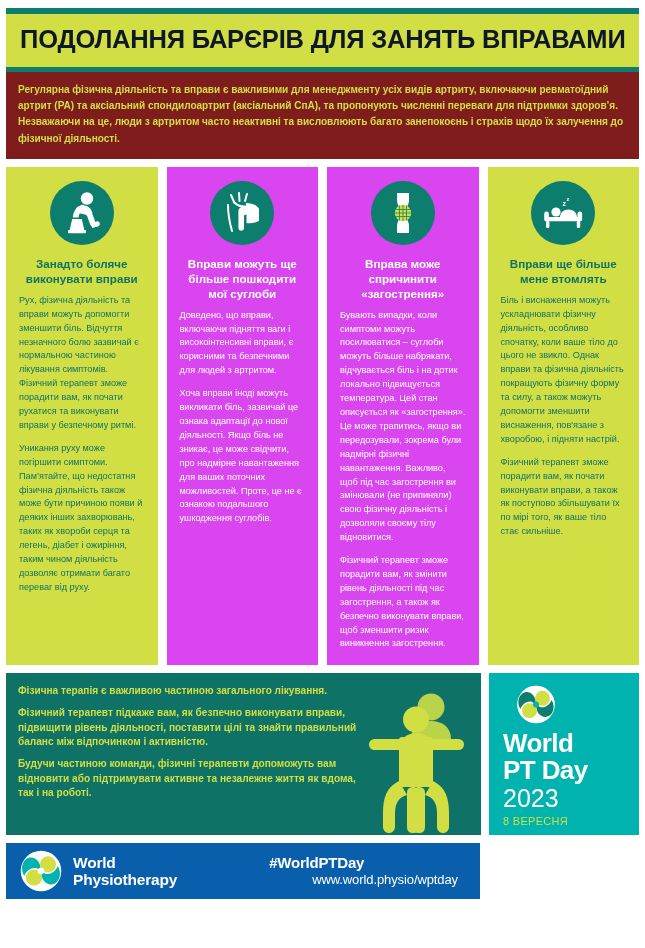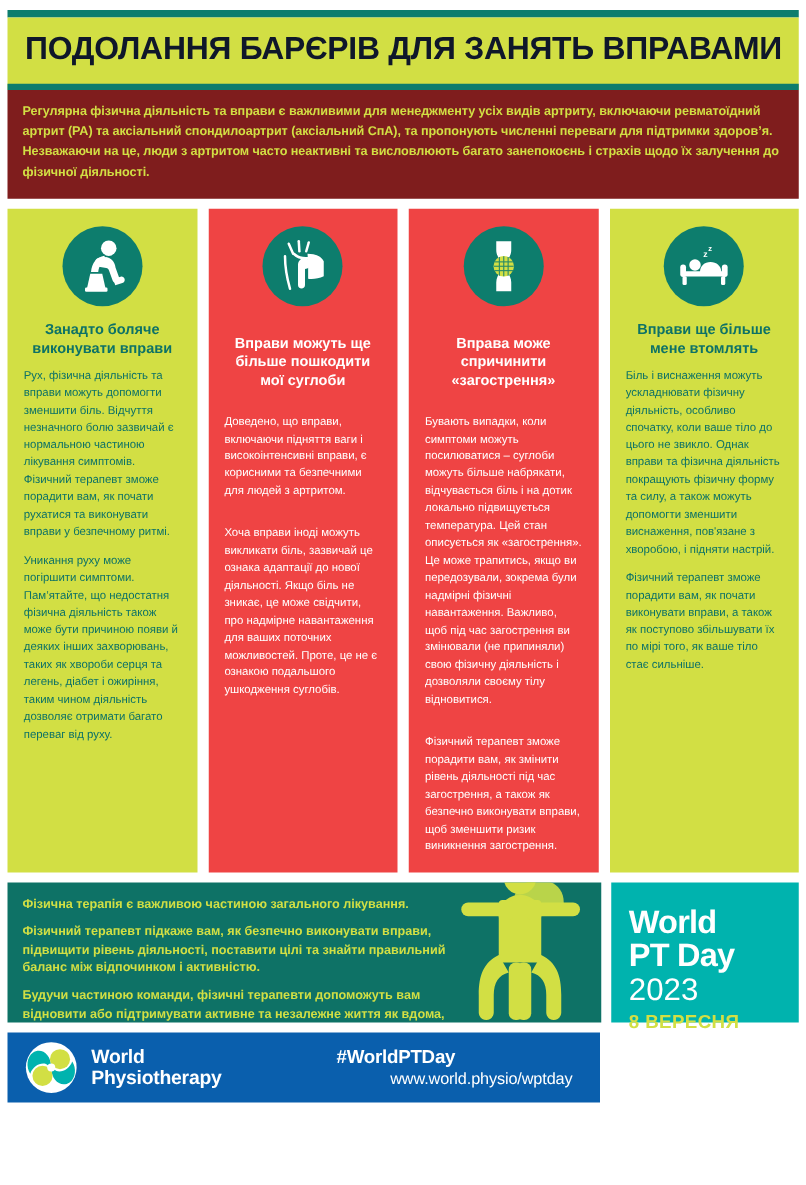--- a/index.html
+++ b/index.html
@@ -56,21 +56,21 @@
     gap: 8px 9px;
     margin-top: 8px;
   }
   .card {
     padding: 14px 13px 14px 13px;
     display: flex;
     flex-direction: column;
     align-items: center;
   }
   .card.lime { background: #d2df44; }
-  .card.teal { background: #ef4444; gap: 11px; }
+  .card.teal { background: #d946ef; }
 
   .icon-circle {
     width: 64px; height: 64px;
     border-radius: 50%;
     background: #0d7d6d;
     display: flex;
     align-items: center;
     justify-content: center;
     margin-bottom: 12px;
     flex: none;
@@ -94,21 +94,21 @@
   .card.lime h2 { color: #0e7266; }
   .card.lime p  { color: #0e7266; }
   .card.teal h2 { color: #ffffff; }
   .card.teal p  { color: #ffffff; }
 
   
   .bottom {
     display: flex;
     margin-top: 8px;
     gap: 8px;
-    height: 112px;
+    height: 162px;
   }
   .advice {
     flex: 1 1 auto;
     background: #0e7266;
     padding: 11px 12px 10px 12px;
     position: relative;
     overflow: hidden;
   }
   .advice p {
     color: #d2df44;
@@ -146,22 +146,22 @@
   .wptday .year {
     color: #ffffff;
     font-size: 25px;
     font-weight: normal;
     line-height: 1.1;
     letter-spacing: 0px;
     margin-top: 1px;
   }
   .wptday .date {
     color: #d2df44;
-    font-size: 15px;
-    font-weight: bold;
+    font-size: 11px;
+    font-weight: normal;
     letter-spacing: 0.3px;
     margin-top: 3px;
   }
 
   
   .footer {
     margin-top: 8px;
     height: 56px;
     width: 474px;
     background: #0a5fad;

